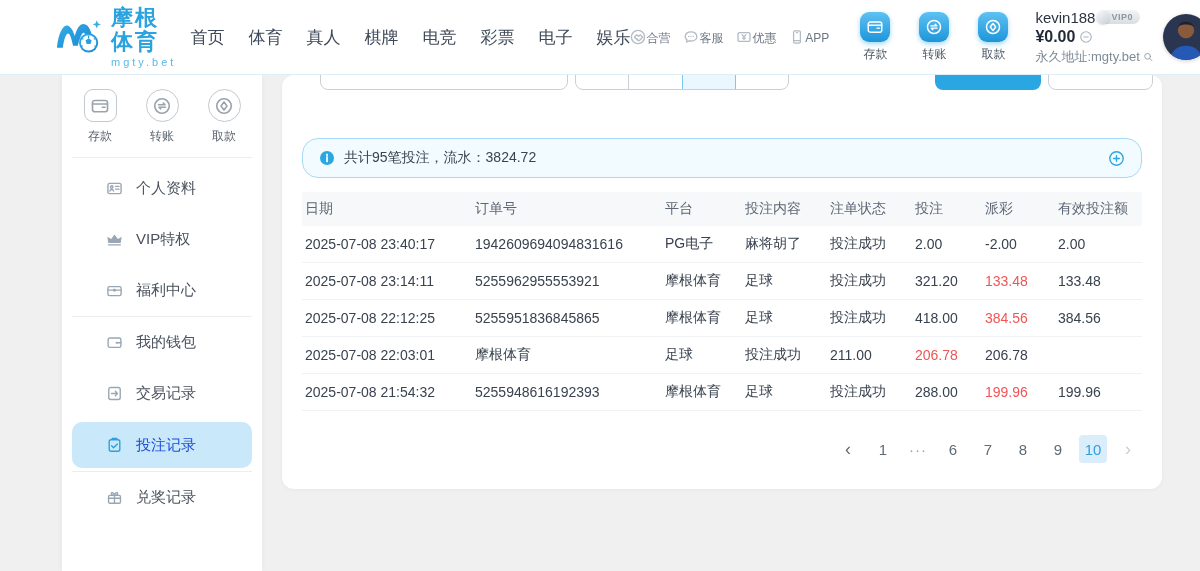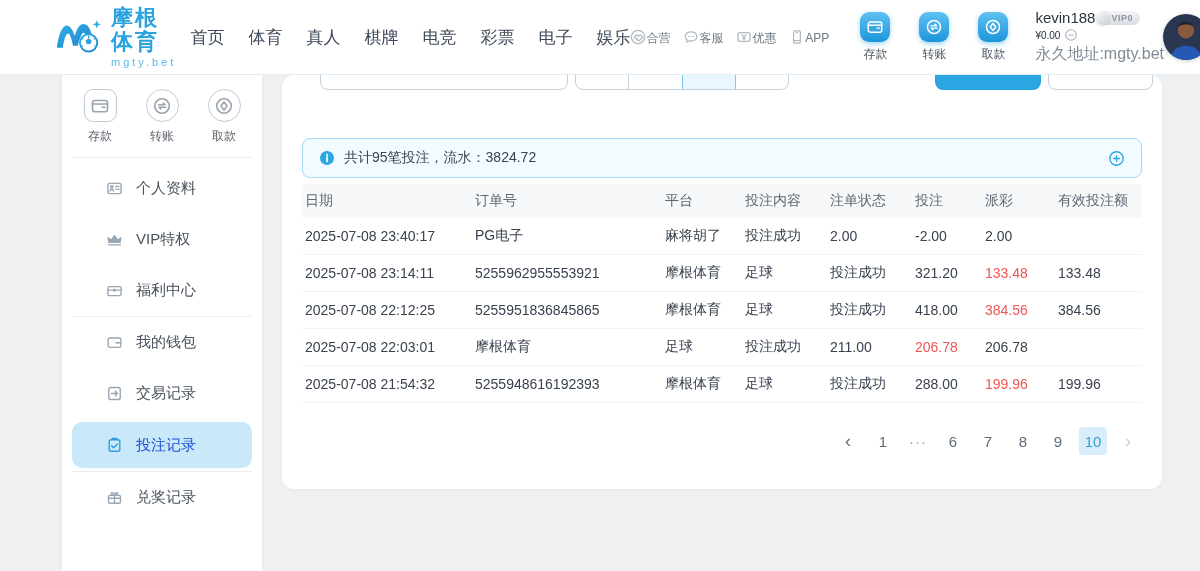--- a/index.html
+++ b/index.html
@@ -37,24 +37,24 @@
 
   .user-block{margin-left:20px;width:118px}
   .user-row1{display:flex;align-items:center;gap:4px}
   .user-name{font-size:15px;color:#2b3440}
   .vip-badge{position:relative;display:inline-flex;align-items:center;height:14px;
     background:linear-gradient(180deg,#f3f4f6,#d9dde2);border-radius:8px;padding:0 7px 0 12px;cursor:pointer}
   .vip-medal{position:absolute;left:-3px;top:0;width:14px;height:14px;border-radius:50%;
     background:linear-gradient(145deg,#fafbfc,#c9cfd6);box-shadow:0 1px 2px rgba(0,0,0,.15)}
   .vip-text{font-size:9px;font-weight:bold;color:#8d97a3;letter-spacing:.5px}
   .user-row2{display:flex;align-items:center;gap:4px;margin-top:2px}
-  .user-balance{font-size:10px;font-weight:normal;color:#1f2937}
+  .user-balance{font-size:16px;font-weight:bold;color:#1f2937}
   .user-row2 .ic{width:14px;height:14px;color:#aab3bd;cursor:pointer}
   .user-row3{display:flex;align-items:center;gap:3px;margin-top:2px}
-  .user-addr{font-size:16px;color:#7e8a97;white-space:nowrap}
+  .user-addr{font-size:13px;color:#7e8a97;white-space:nowrap}
   .user-row3 .ic{width:12px;height:12px;color:#8a95a2;cursor:pointer}
   .avatar{width:46px;height:46px;border-radius:50%;overflow:hidden;margin-left:10px;flex:0 0 auto;
     box-shadow:0 1px 4px rgba(0,0,0,.2);cursor:pointer}
   .avatar svg{width:100%;height:100%;display:block}
 
   
   .sidebar{position:absolute;left:62px;top:75px;width:200px;height:496px;background:#fff;
     box-shadow:0 0 6px rgba(0,0,0,.05)}
   .sb-quick{display:flex;justify-content:center;gap:16px;padding:14px 0 12px}
   .sbq{width:46px;display:flex;flex-direction:column;align-items:center;cursor:pointer}
@@ -82,26 +82,26 @@
   .seg-cell{flex:1;border-left:1px solid #c9cfd6;cursor:pointer}
   .seg-cell:first-child{border-left:none}
   .seg-cell.sel{background:#eaf7ff;border-left-color:#7ec8ef}
   .seg-cell.sel + .seg-cell{border-left-color:#7ec8ef}
   .f-btn-primary{position:absolute;left:633px;top:-15px;width:106px;height:30px;border-radius:8px;
     background:var(--accent);border:none;cursor:pointer}
   .f-btn-secondary{position:absolute;left:746px;top:-15px;width:105px;height:30px;border-radius:8px;
     background:#fff;border:1px solid #c9cfd6;cursor:pointer}
 
   .banner{margin-top:47px;height:40px;border:1px solid var(--banner-border);background:var(--banner-bg);
-    border-radius:8px;display:flex;align-items:center;padding:0 16px}
+    border-radius:16px;display:flex;align-items:center;padding:0 16px}
   .banner .info-ic{width:16px;height:16px;color:var(--accent);margin-right:9px;flex:0 0 auto}
   .banner-text{font-size:14px;color:#3b4350}
   .banner .plus-ic{width:17px;height:17px;color:var(--accent);margin-left:auto;cursor:pointer;flex:0 0 auto}
 
-  .table{margin-top:6px}
+  .table{margin-top:14px}
   .thead,.trow{display:grid;grid-template-columns:170px 190px 80px 85px 85px 70px 73px 1fr;
     align-items:center;padding-left:3px}
   .thead{height:34px;background:#f7f8fa;border-radius:2px}
   .th{font-size:14px;color:#5c6775}
   .trow{height:37px;border-bottom:1px solid #f0f2f4}
   .tc{font-size:14px;color:#39424f;white-space:nowrap;overflow:hidden}
   .tc.red{color:var(--red)}
 
   .pagination{display:flex;justify-content:flex-end;align-items:center;gap:7px;margin-top:24px}
   .pg-item{min-width:28px;height:28px;display:flex;align-items:center;justify-content:center;
@@ -407,20 +407,21 @@
         <div class="th">平台</div>
         <div class="th">投注内容</div>
         <div class="th">注单状态</div>
         <div class="th">投注</div>
         <div class="th">派彩</div>
         <div class="th">有效投注额</div>
       </div>
     <div>
         <div class="trow">
           <div class="tc">2025-07-08 23:40:17</div>
+          <div class="tc">1942609694094831616</div>
           <div class="tc">PG电子</div>
           <div class="tc">麻将胡了</div>
           <div class="tc">投注成功</div>
           <div class="tc">2.00</div>
           <div class="tc">-2.00</div>
           <div class="tc">2.00</div>
         </div>
         <div class="trow">
           <div class="tc">2025-07-08 23:14:11</div>
           <div class="tc">5255962955553921</div>

